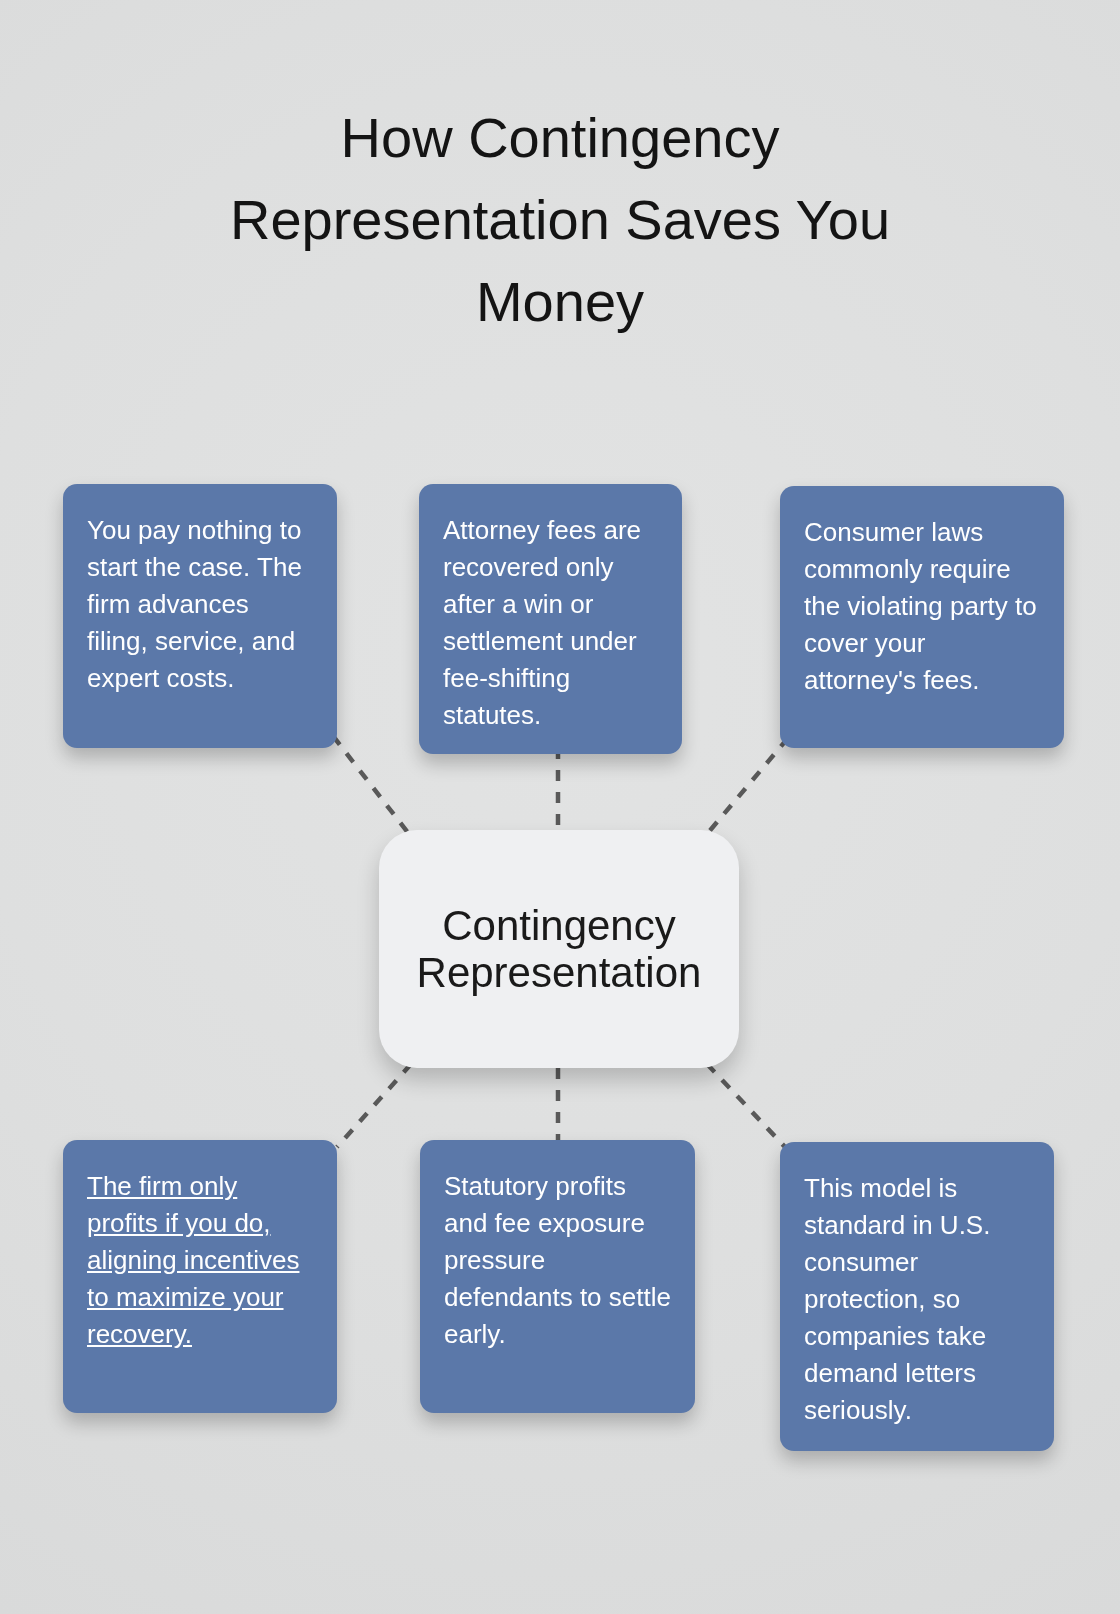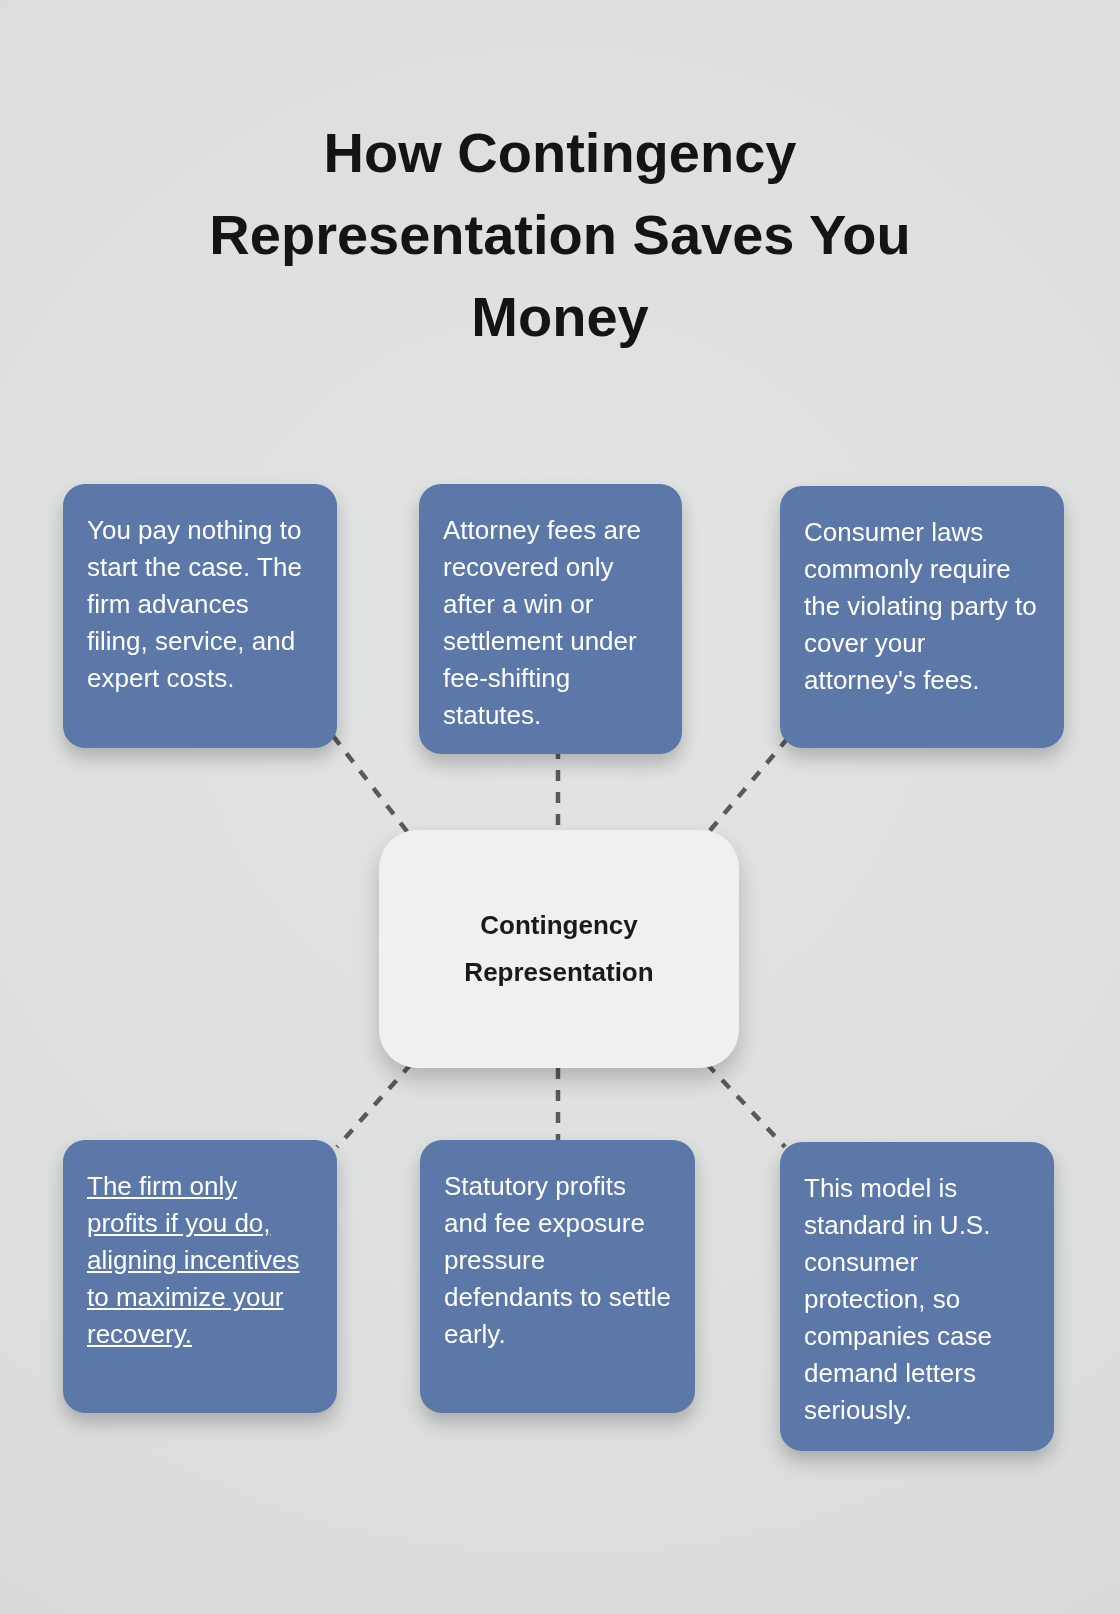--- a/index.html
+++ b/index.html
@@ -14,50 +14,50 @@
     overflow: hidden;
   }
   .canvas {
     position: relative;
     width: 1120px;
     height: 1614px;
     background: radial-gradient(circle at 50% 42%, #e2e3e3 0%, #dedfdf 55%, #d9dada 100%);
   }
   .page-title {
     position: absolute;
-    top: 112px;
+    top: 97px;
     left: 50%;
     transform: translateX(-50%);
     width: 800px;
     margin: 0;
     text-align: center;
     font-size: 56px;
     line-height: 82px;
-    font-weight: bold;
+    font-weight: normal;
     color: #141414;
     letter-spacing: 0px;
   }
   svg.connectors {
     position: absolute;
     left: 0;
     top: 0;
     width: 1120px;
     height: 1614px;
     pointer-events: none;
   }
   svg.connectors line {
     stroke: #595959;
     stroke-width: 4.5;
     stroke-dasharray: 11 11;
   }
   .info-box {
     position: absolute;
     box-sizing: border-box;
     background: #5b78a9;
-    border-radius: 22px;
+    border-radius: 14px;
     padding: 28px 24px;
     color: #ffffff;
     font-size: 26px;
     line-height: 37px;
     box-shadow: 0 10px 18px rgba(0,0,0,0.22);
   }
   .info-box p {
     margin: 0;
   }
   .box-top-left     { left: 63px;  top: 484px;  width: 274px; height: 264px; }
@@ -76,23 +76,23 @@
     background: #eff0f2;
     border-radius: 38px;
     box-shadow: 0 12px 22px rgba(0,0,0,0.20);
     display: flex;
     align-items: center;
     justify-content: center;
     text-align: center;
     padding: 20px 28px;
   }
   .central-node .label {
-    font-size: 26px;
+    font-size: 42px;
     line-height: 47px;
-    font-weight: bold;
+    font-weight: normal;
     color: #1a1a1a;
   }
 </style>
 </head>
 <body>
 
 <div class="canvas">
 
   <h1 class="page-title">How Contingency Representation Saves You Money</h1>
 
@@ -123,16 +123,16 @@
 
   <div class="info-box box-bottom-left">
     <p>The firm only profits if you do, aligning incentives to maximize your recovery.</p>
   </div>
 
   <div class="info-box box-bottom-center">
     <p>Statutory profits and fee exposure pressure defendants to settle early.</p>
   </div>
 
   <div class="info-box box-bottom-right">
-    <p>This model is standard in U.S. consumer protection, so companies case demand letters seriously.</p>
+    <p>This model is standard in U.S. consumer protection, so companies take demand letters seriously.</p>
   </div>
 
 </div>
 
 </body></html>

